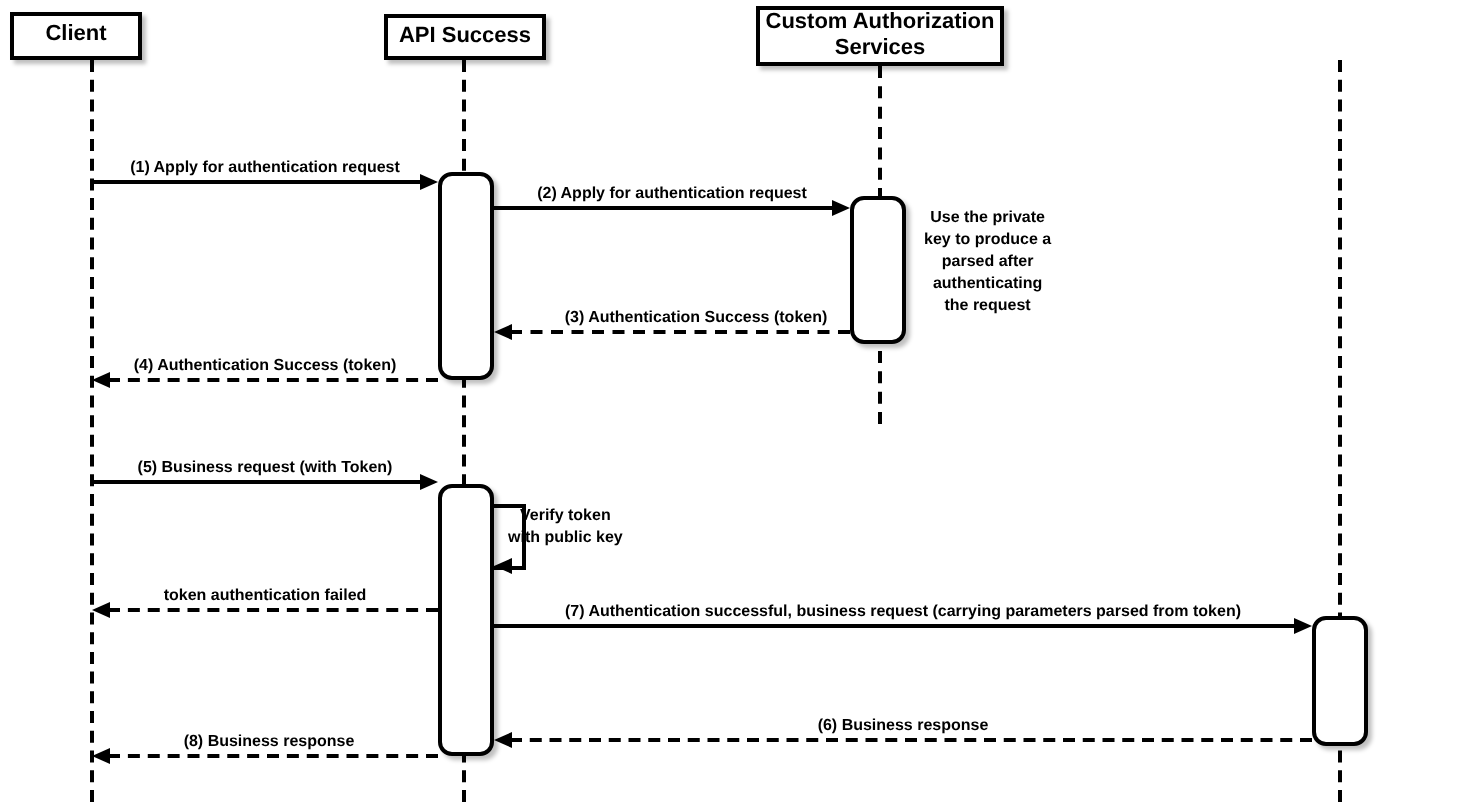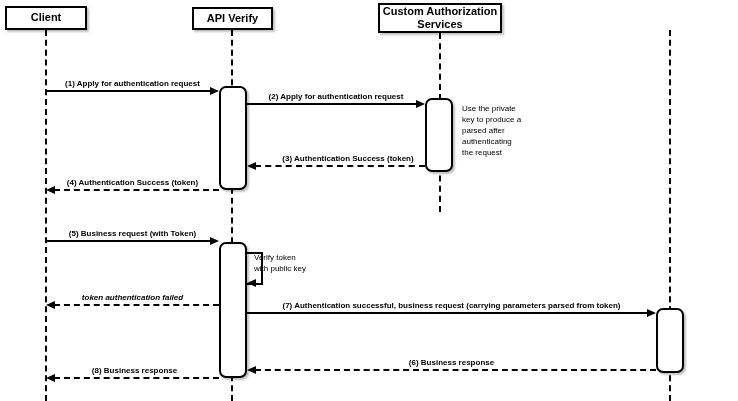--- a/index.html
+++ b/index.html
@@ -28,35 +28,35 @@
   .arrowhead.right{border-left:9px solid var(--line,#000);}
   .arrowhead.left{border-right:9px solid var(--line,#000);}
   .msg-label{
     position:absolute;font-size:8px;font-weight:bold;text-align:center;
     white-space:nowrap;color:var(--line,#000);z-index:4;
   }
   .self-loop{
     position:absolute;border:2px solid var(--line,#000);border-left:none;z-index:3;
   }
   .note,.self-label{
-    position:absolute;font-size:8px;font-weight:normal;line-height:11px;
-    color:var(--line,#000);z-index:4;white-space:nowrap;
+    position:absolute;font-size:8px;font-weight:bold;line-height:11px;
+    color:var(--line,#000);z-index:4;white-space:nowrap;text-align:center;
   }
 </style>
 </head>
 <body>
 
 <div class="stage" id="stage" style="--bg: #ffffff; --line: #000000;">
     <div class="lifeline" style="left: 45px; top: 30px; height: 371px;"></div>
-    <div class="pbox" style="left: 5px; top: 6px; width: 82px; height: 24px;">
+    <div class="pbox" style="left: 5px; top: 6px; width: 66px; height: 24px;">
       <span>Client</span>
     </div>
     <div class="lifeline" style="left: 231px; top: 30px; height: 371px;"></div>
     <div class="pbox" style="left: 192px; top: 7px; width: 81px; height: 23px;">
-      <span>API Verify</span>
+      <span>API Success</span>
     </div>
     <div class="lifeline" style="left: 439px; top: 33px; height: 179px;"></div>
     <div class="pbox" style="left: 378px; top: 3px; width: 124px; height: 30px;">
       <span>Custom Authorization Services</span>
     </div>
     <div class="lifeline" style="left: 669px; top: 30px; height: 371px;"></div>
     <div class="activation" style="left: 219px; top: 86px; width: 28px; height: 104px;"></div>
     <div class="activation" style="left: 425px; top: 98px; width: 28px; height: 74px;"></div>
     <div class="activation" style="left: 219px; top: 242px; width: 28px; height: 136px;"></div>
     <div class="activation" style="left: 656px; top: 308px; width: 28px; height: 65px;"></div>
@@ -70,21 +70,21 @@
     <div class="arrowhead left" style="left: 247px; top: 162px;"></div>
     <div class="msg-label" style="left: 247px; top: 154px; width: 178px; padding-left: 24px;">(3) Authentication Success (token)</div>
     <div class="msg-line dashed" style="left: 54px; top: 189px; width: 165px;"></div>
     <div class="arrowhead left" style="left: 46px; top: 186px;"></div>
     <div class="msg-label" style="left: 46px; top: 178px; width: 173px;">(4) Authentication Success (token)</div>
     <div class="msg-line" style="left: 46px; top: 240px; width: 165px;"></div>
     <div class="arrowhead right" style="left: 210px; top: 237px;"></div>
     <div class="msg-label" style="left: 46px; top: 229px; width: 173px;">(5) Business request (with Token)</div>
     <div class="msg-line dashed" style="left: 54px; top: 304px; width: 165px;"></div>
     <div class="arrowhead left" style="left: 46px; top: 301px;"></div>
-    <div class="msg-label" style="left: 46px; top: 293px; width: 173px; font-style: italic;">token authentication failed</div>
+    <div class="msg-label" style="left: 46px; top: 293px; width: 173px;">token authentication failed</div>
     <div class="msg-line" style="left: 247px; top: 312px; width: 401px;"></div>
     <div class="arrowhead right" style="left: 647px; top: 309px;"></div>
     <div class="msg-label" style="left: 247px; top: 301px; width: 409px;">(7) Authentication successful, business request (carrying parameters parsed from token)</div>
     <div class="msg-line dashed" style="left: 255px; top: 369px; width: 401px;"></div>
     <div class="arrowhead left" style="left: 247px; top: 366px;"></div>
     <div class="msg-label" style="left: 247px; top: 358px; width: 409px;">(6) Business response</div>
     <div class="msg-line dashed" style="left: 54px; top: 377px; width: 165px;"></div>
     <div class="arrowhead left" style="left: 46px; top: 374px;"></div>
     <div class="msg-label" style="left: 32px; top: 366px; width: 205px;">(8) Business response</div>
     <div class="self-loop" style="left: 247px; top: 252px; width: 16px; height: 33px;"></div>

